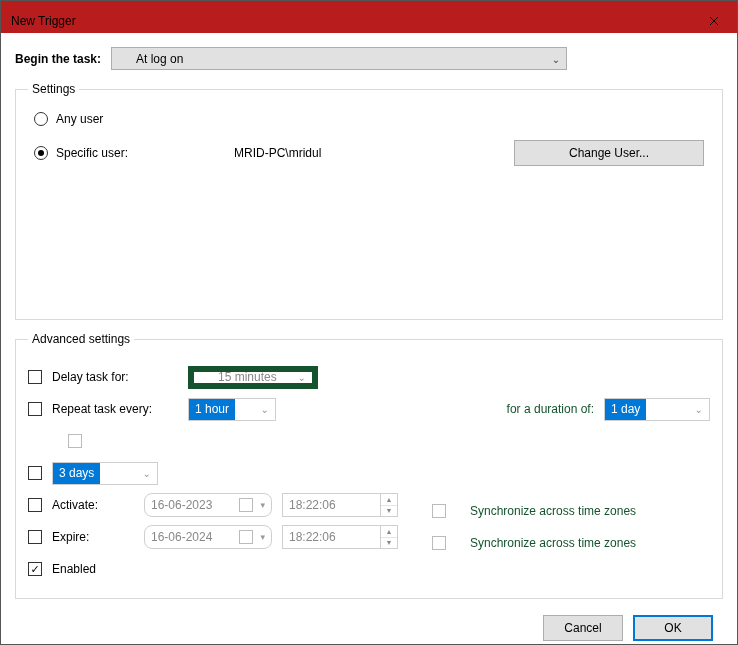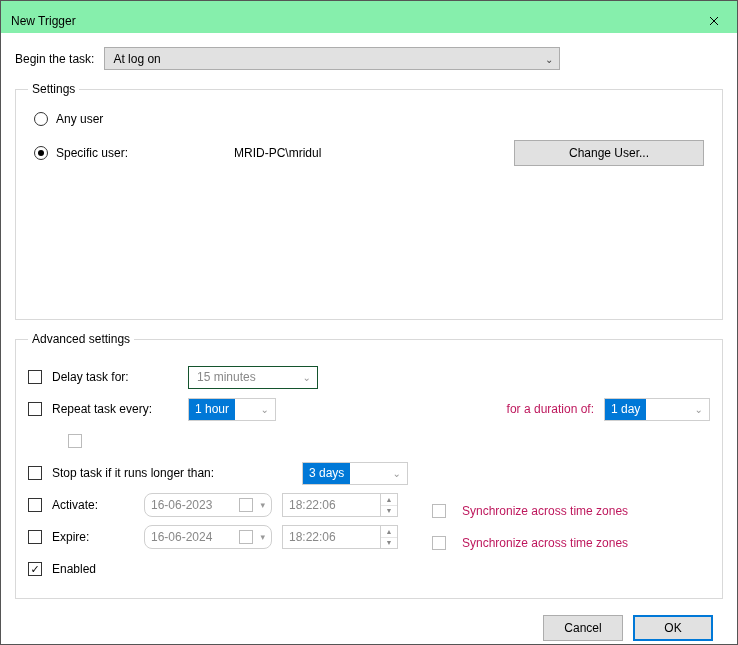--- a/index.html
+++ b/index.html
@@ -13,45 +13,45 @@
   .window {
     width: 738px; height: 645px;
     border: 1px solid #555;
     background: #fff;
     display: flex; flex-direction: column;
   }
   .titlebar {
     height: 32px;
     display: flex; align-items: center; justify-content: space-between;
     padding: 8px 0 0 10px;
-    background: #86efac;
+    background: #b91c1c;
   }
   .titlebar-title { font-size: 12px; }
   .close-btn {
     width: 46px; height: 32px;
     display: flex; align-items: center; justify-content: center;
     font-size: 14px; color: #000;
     cursor: pointer;
   }
   .content {
     flex: 1; padding: 14px 14px 10px 14px;
     display: flex; flex-direction: column;
   }
   .begin-row {
     display: flex; align-items: center; gap: 10px;
     margin-bottom: 8px;
   }
-  .begin-row label { font-size: 12px; }
+  .begin-row label { font-size: 12px; font-weight: bold; }
   .combo {
     position: relative;
     height: 23px;
     border: 1px solid #adadad;
     background: #e1e1e1;
     display: inline-flex; align-items: center;
-    padding: 0 22px 0 8px;
+    padding: 0 22px 0 24px;
     font-size: 12px;
     cursor: pointer;
   }
   .combo.wide { width: 456px; }
   .combo .chev {
     position: absolute; right: 6px; top: 50%; transform: translateY(-50%);
     font-size: 10px; color: #444;
   }
   fieldset.group {
     border: 1px solid #d9d9d9;
@@ -107,22 +107,22 @@
     width: 14px; height: 14px;
     border: 1px solid #333;
     display: inline-flex; align-items: center; justify-content: center;
     background: #fff;
     flex-shrink: 0;
   }
   .checkbox.checked::after {
     content: "✓"; font-size: 11px; line-height: 1; color: #000;
   }
   .checkbox.disabled { border-color: #bbb; }
-  .disabled-text { color: #be185d; }
-  .combo.small { width: 130px; height: 23px; background: #fff; border: 1px solid #14532d; color: #888; }
+  .disabled-text { color: #14532d; }
+  .combo.small { width: 130px; height: 23px; background: #fff; border: 6px solid #14532d; color: #888; }
   .combo.small .chev { color: #999; }
   .combo.sel {
     width: 88px; height: 23px; background: #fff; border: 1px solid #cfcfcf;
     padding: 0 22px 0 0; color: #fff;
   }
   .combo.sel .val {
     background: #0078d7; color: #fff;
     padding: 2px 6px; height: 100%; display: flex; align-items: center;
   }
   .combo.sel .chev { color: #999; }
@@ -146,21 +146,21 @@
     position: absolute; right: 0; top: 0; bottom: 0; width: 17px;
     border-left: 1px solid #cfcfcf;
     display: flex; flex-direction: column;
   }
   .spinner div {
     flex: 1; display: flex; align-items: center; justify-content: center;
     font-size: 7px; color: #888;
   }
   .spinner div:first-child { border-bottom: 1px solid #e5e5e5; }
   .sync-col {
-    display: flex; align-items: flex-start; gap: 16px;
+    display: flex; align-items: flex-start; gap: 24px;
     margin-left: 24px;
     margin-top: 11px;
   }
   .footer {
     display: flex; justify-content: flex-end; gap: 10px;
     padding: 8px 10px 10px 0;
   }
   .label-cell { min-width: 82px; }
   .spacer-flex { flex: 1; }
 </style>
@@ -234,21 +234,20 @@
             <span class="chev">⌄</span>
           </div>
         </div>
 
         <div class="adv-row indent">
           <span class="checkbox disabled"></span>
         </div>
 
         <div class="adv-row">
           <span class="checkbox"></span>
-          <span style="min-width:240px;">Stop task if it runs longer than:</span>
           <div class="combo small sel stop">
             <span class="val">3 days</span>
             <span class="chev">⌄</span>
           </div>
         </div>
 
         <div class="adv-row">
           <span class="checkbox"></span>
           <span class="label-cell">Activate:</span>
           <div class="datebox">

